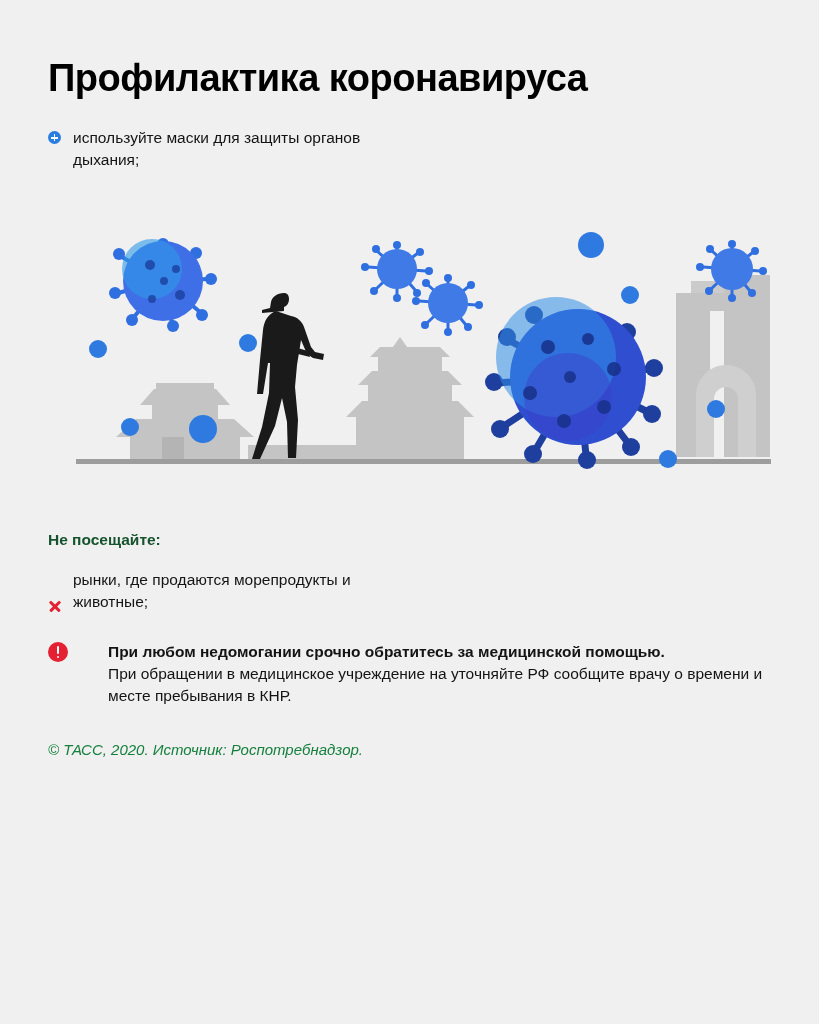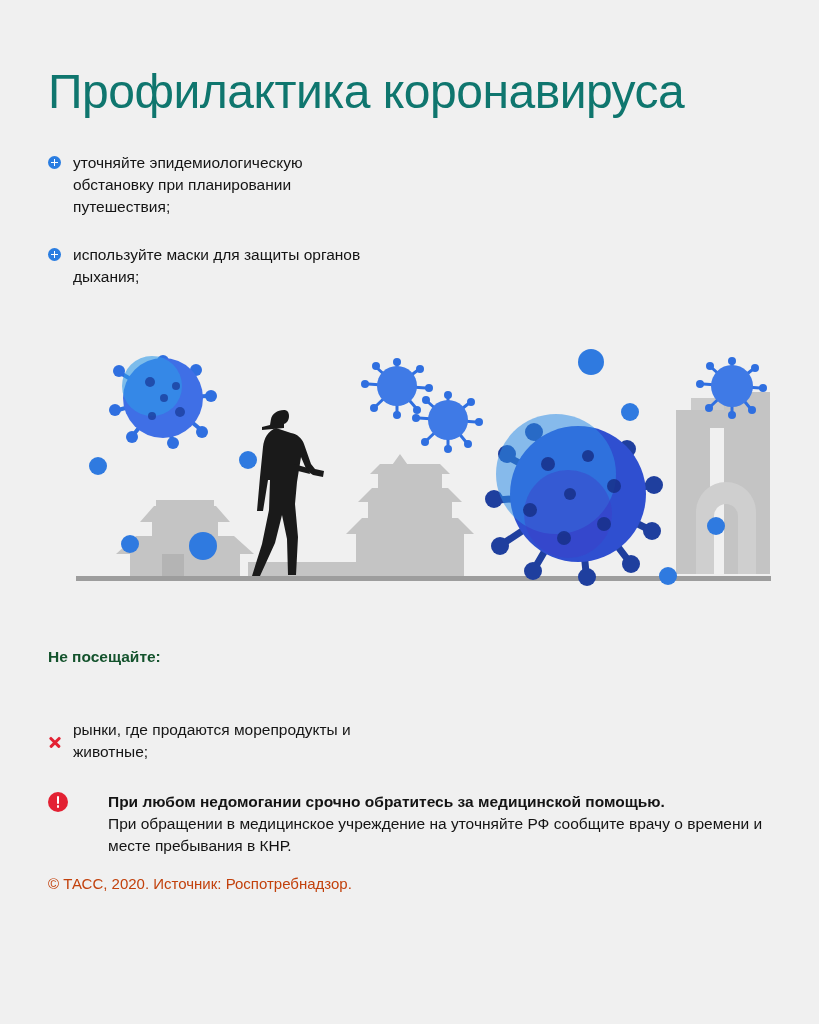--- a/index.html
+++ b/index.html
@@ -16,26 +16,26 @@
     position: relative;
   }
   .page {
     position: relative;
     width: 819px;
     height: 1024px;
     box-sizing: border-box;
     padding: 0 48px;
   }
   .title {
-    font-size: 48px;
-    font-weight: normal;
+    font-size: 38px;
+    font-weight: bold;
     letter-spacing: -0.5px;
     padding-top: 32px;
     line-height: 1.15;
-    color: #0f766e;
+    color: #000000;
   }
   .intro {
     margin-top: 28px;
     font-size: 15.5px;
     font-weight: bold;
     line-height: 1.45;
     max-width: 690px;
     color: #141414;
   }
   .bullet-grid {
@@ -110,22 +110,21 @@
   }
   .x-col {
     width: 50%;
     box-sizing: border-box;
   }
   .x-col.right {
     padding-left: 44px;
   }
   .x-item {
     display: flex;
-    align-items: center;
-    margin-top: 33px;
+    align-items: flex-end;
   }
   .x-mark {
     flex: 0 0 auto;
     width: 14px;
     height: 14px;
     margin-top: 3px;
     margin-right: 11px;
     position: relative;
   }
   .x-mark::before,
@@ -187,39 +186,36 @@
     font-size: 15.5px;
     line-height: 1.42;
     color: #141414;
     max-width: 700px;
   }
   .warning-strong {
     font-weight: bold;
     display: block;
   }
   .credit {
-    margin-top: 18px;
+    margin-top: 34px;
     font-size: 15px;
-    color: #c2410c;
+    color: #15803d;
+    font-style: italic;
   }
 </style>
 </head>
 <body>
 
 <div class="page">
 
   <h1 class="title">Профилактика коронавируса</h1>
 
 
   <div class="bullet-grid">
     <div class="bullet-col left">
-      <div class="bullet-item">
-        <span class="bullet-mark"></span>
-        <span class="bullet-text">уточняйте эпидемиологическую обстановку при планировании путешествия;</span>
-      </div>
       <div class="bullet-item">
         <span class="bullet-mark"></span>
         <span class="bullet-text">используйте маски для защиты органов дыхания;</span>
       </div>
     </div>
   </div>
 
   <div class="illustration">
     <svg width="723" height="300" viewBox="0 0 723 300" xmlns="http://www.w3.org/2000/svg" role="img">
       <title>Силуэт путешественника на фоне достопримечательностей Китая и частиц коронавируса</title>

